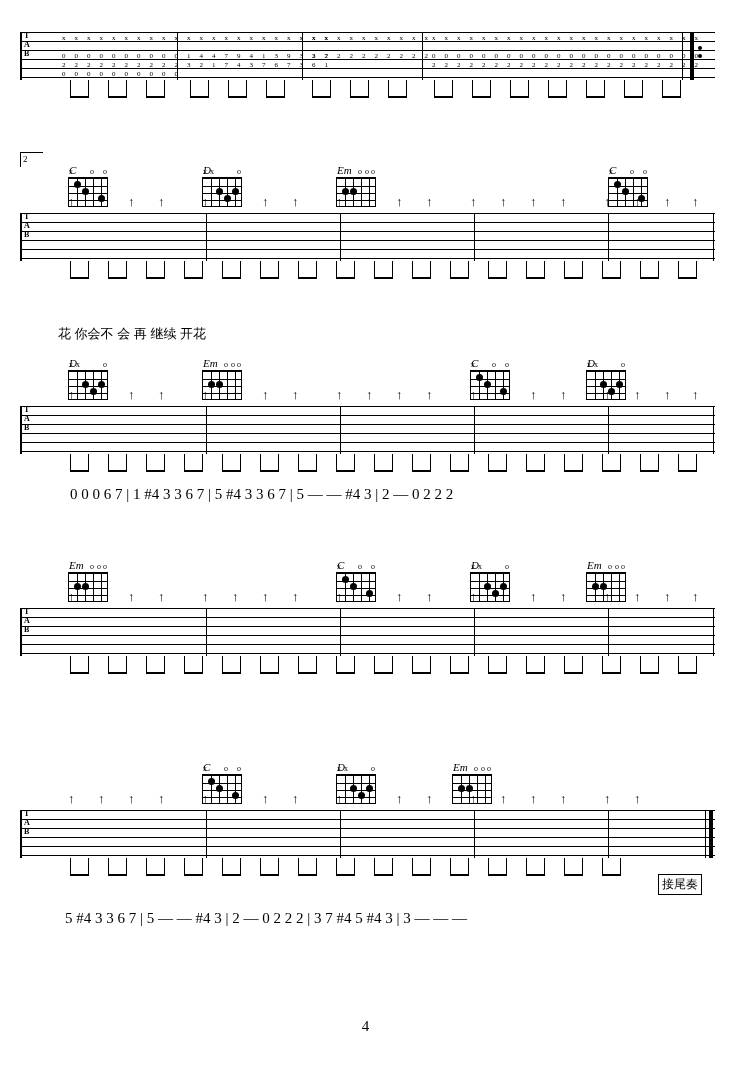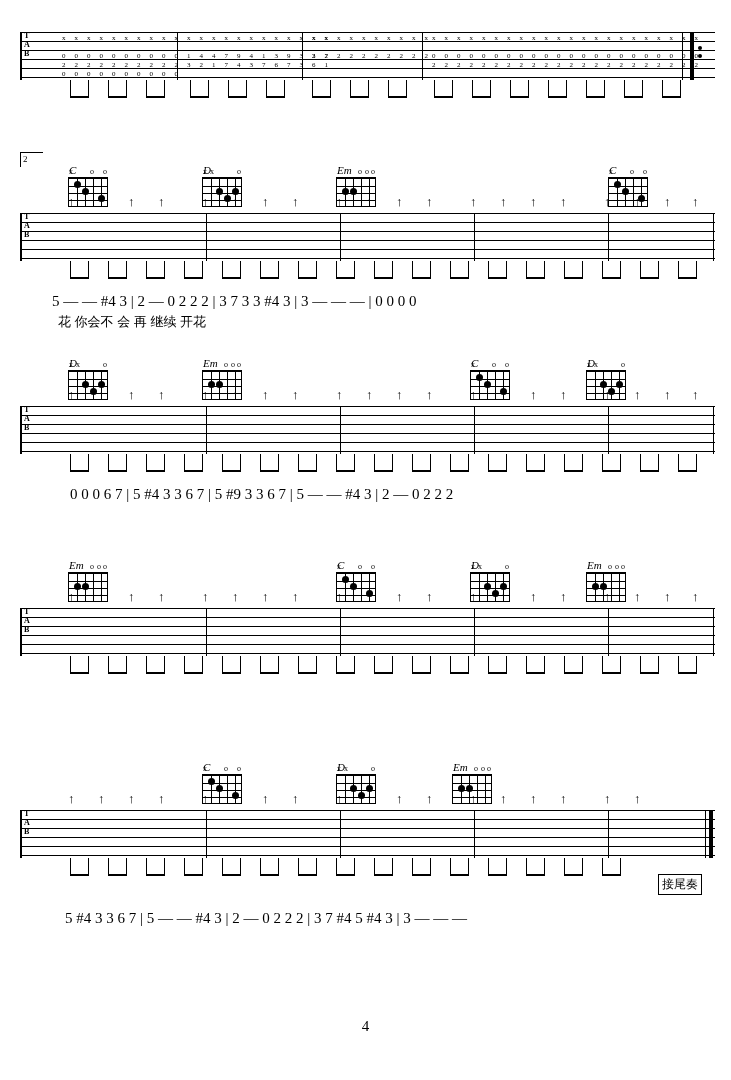--- a/index.html
+++ b/index.html
@@ -310,22 +310,21 @@
         <div class="beam" style="left:582px;top:16px;width:18px;"></div>
         <div class="stem" style="left:600px;top:0;height:18px;"></div>
       <div class="stem" style="left:620px;top:0;height:18px;"></div>
         <div class="beam" style="left:620px;top:16px;width:18px;"></div>
         <div class="stem" style="left:638px;top:0;height:18px;"></div>
       <div class="stem" style="left:658px;top:0;height:18px;"></div>
         <div class="beam" style="left:658px;top:16px;width:18px;"></div>
         <div class="stem" style="left:676px;top:0;height:18px;"></div>
     </div>
 
-    <div class="notes" style="left:52px;top:128px;">5  —  —  #4 3 | 2  —  0 2 2 2 | 3  7  3 3  #4 3 | 3  —  —  —  | 0  0  0  0</div>
-    <div class="lyr" style="left:58px;top:148px;">花            你会不 会 再 继续 开花</div>
+    <div class="lyr" style="left:58px;top:160px;">花            你会不 会 再 继续 开花</div>
   </div>
 
   <div class="system" style="top:358px;height:200px;">
     <div class="chord" style="left:68px;top:0;">
       <div class="cname">D</div>
       <div class="grid">
         <div class="v" style="left:8px;"></div>
           <div class="v" style="left:16px;"></div>
           <div class="v" style="left:24px;"></div>
           <div class="v" style="left:32px;"></div>
@@ -483,21 +482,21 @@
         <div class="beam" style="left:582px;top:16px;width:18px;"></div>
         <div class="stem" style="left:600px;top:0;height:18px;"></div>
       <div class="stem" style="left:620px;top:0;height:18px;"></div>
         <div class="beam" style="left:620px;top:16px;width:18px;"></div>
         <div class="stem" style="left:638px;top:0;height:18px;"></div>
       <div class="stem" style="left:658px;top:0;height:18px;"></div>
         <div class="beam" style="left:658px;top:16px;width:18px;"></div>
         <div class="stem" style="left:676px;top:0;height:18px;"></div>
     </div>
 
-    <div class="notes" style="left:70px;top:128px;">0  0  0  6 7 | 5  #4 3 3  6 7 | 5  #9 3 3  6 7 | 5  —  —  #4 3 | 2  —  0 2 2 2</div>
+    <div class="notes" style="left:70px;top:128px;">0  0  0  6 7 | 1  #4 3 3  6 7 | 5  #4 3 3  6 7 | 5  —  —  #4 3 | 2  —  0 2 2 2</div>
   </div>
 
   <div class="system" style="top:560px;height:200px;">
     <div class="chord" style="left:68px;top:0;">
       <div class="cname">Em</div>
       <div class="grid">
         <div class="v" style="left:8px;"></div>
           <div class="v" style="left:16px;"></div>
           <div class="v" style="left:24px;"></div>
           <div class="v" style="left:32px;"></div>

